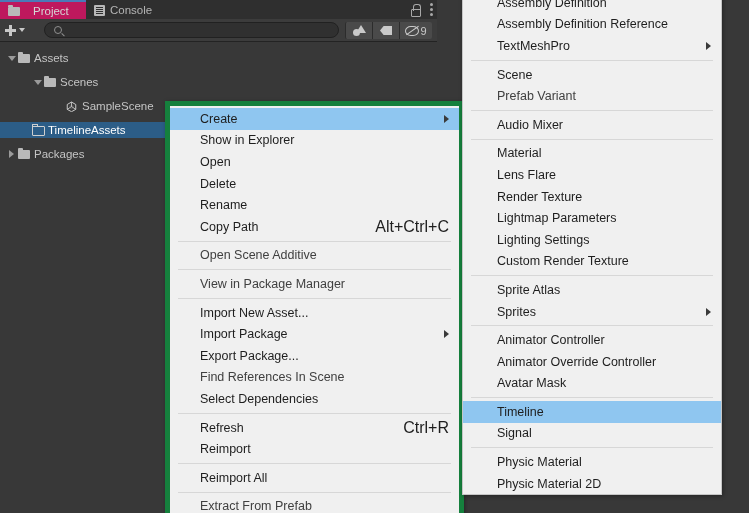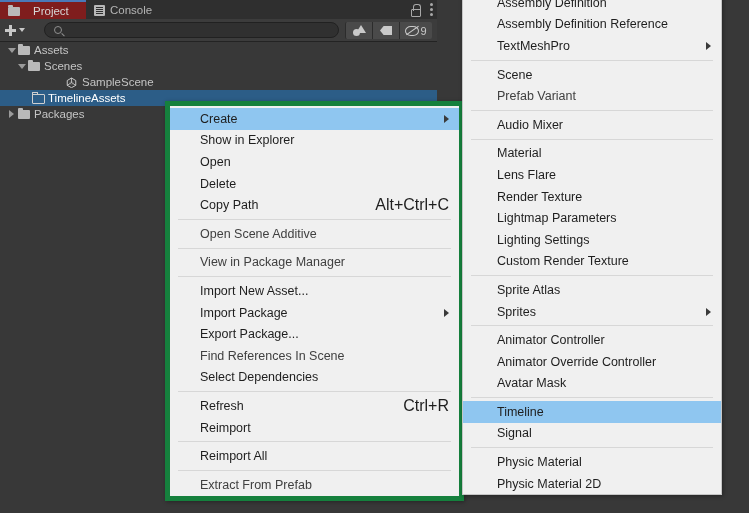--- a/index.html
+++ b/index.html
@@ -21,21 +21,21 @@
     background:#2f2f2f;
   }
   .tab{
     position:absolute;top:0;height:19px;
     display:flex;align-items:center;gap:4px;
     padding:0 10px 0 8px;
     font-size:11.5px;color:#b4b4b4;
     box-sizing:border-box;
   }
   .tab.active{
-    background:#7f1d1d;color:#d6d6d6;
+    background:#be185d;color:#d6d6d6;
     border-top:2px solid #4b79b8;
     gap:13px;
   }
   .tab-project{left:0;width:86px;}
   .tab-console{left:86px;width:94px;background:#2f2f2f;}
   .tab-ico{display:inline-block;width:12px;height:11px;position:relative;flex:0 0 auto;}
   .folder-ico-s{
     width:12px;height:9px;background:#b9b9b9;border-radius:1px;
     position:absolute;top:2px;left:0;
   }
@@ -132,21 +132,21 @@
   .eye:after{
     content:"";position:absolute;left:-1px;top:3px;width:15px;height:1.3px;
     background:#c9c9c9;transform:rotate(-35deg);
   }
   .eye-count{font-size:11px;color:#c9c9c9;}
 
   
   .tree{position:absolute;left:0;top:42px;width:437px;}
   .trow{
     height:16px;display:flex;align-items:center;
-    font-size:11.5px;color:#c4c4c4;position:relative;
+    font-size:11.5px;color:#c4c4c4;position:relative;margin-top:8px;
   }
   .trow.selected{background:#2c5d87;color:#ffffff;}
   .twist{
     width:11px;height:16px;display:flex;align-items:center;justify-content:center;flex:0 0 auto;
   }
   .twist .t-open{
     width:0;height:0;border-left:4.5px solid transparent;border-right:4.5px solid transparent;
     border-top:5px solid #9a9a9a;
   }
   .twist .t-closed{
@@ -274,21 +274,21 @@
       <div class="trow" style="padding-left:6px;">
         <span class="twist">
             <span class="t-open"></span>
           </span>
         <span class="ficon">
             <span class="f-solid"></span>
           </span>
         <span class="tlabel">Assets</span>
       </div>
 
-      <div class="trow" style="padding-left:16px;">
+      <div class="trow" style="padding-left:32px;">
         <span class="twist">
             <span class="t-open"></span>
           </span>
         <span class="ficon">
             <span class="f-solid"></span>
           </span>
         <span class="tlabel">Scenes</span>
       </div>
 
       <div class="trow" style="padding-left:65px;">
@@ -333,20 +333,23 @@
       <div class="mitem">
         <span>Show in Explorer</span>
       </div>
       <div class="mitem">
         <span>Open</span>
       </div>
       <div class="mitem">
         <span>Delete</span>
       </div>
       <div class="mitem">
+        <span>Rename</span>
+      </div>
+      <div class="mitem">
         <span>Copy Path</span>
         <span class="mshort">Alt+Ctrl+C</span>
       </div>
       <div class="msep"></div>
       <div class="mitem disabled">
         <span>Open Scene Additive</span>
       </div>
       <div class="msep"></div>
       <div class="mitem disabled">
         <span>View in Package Manager</span>

